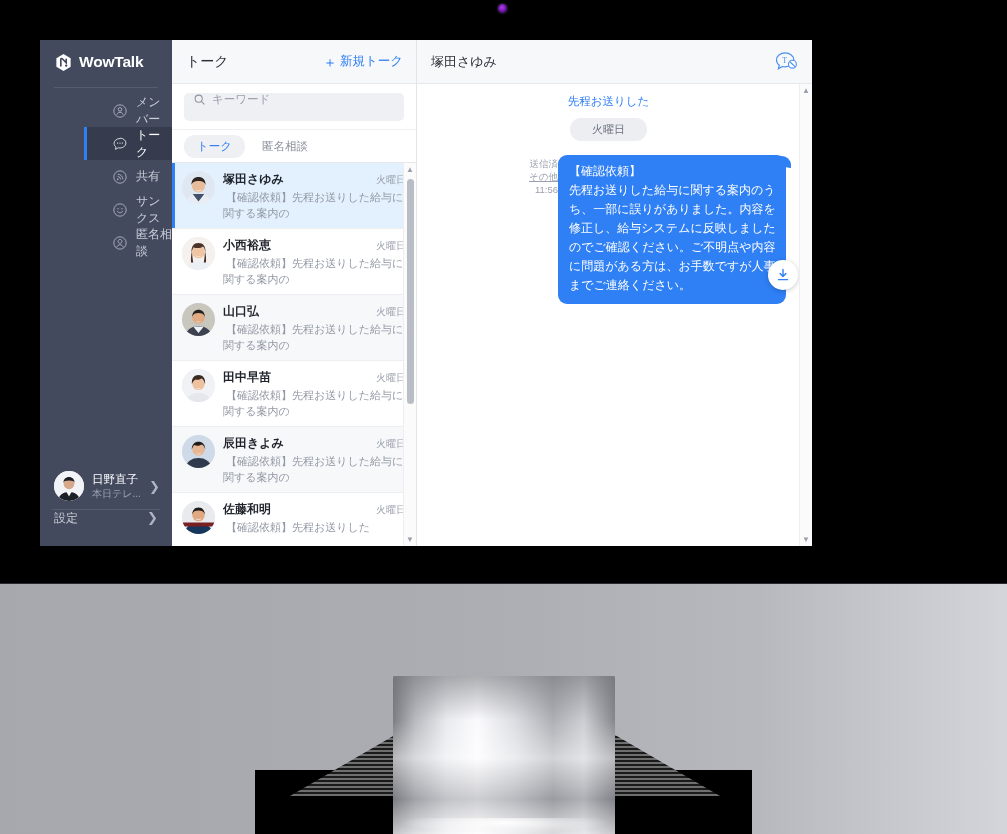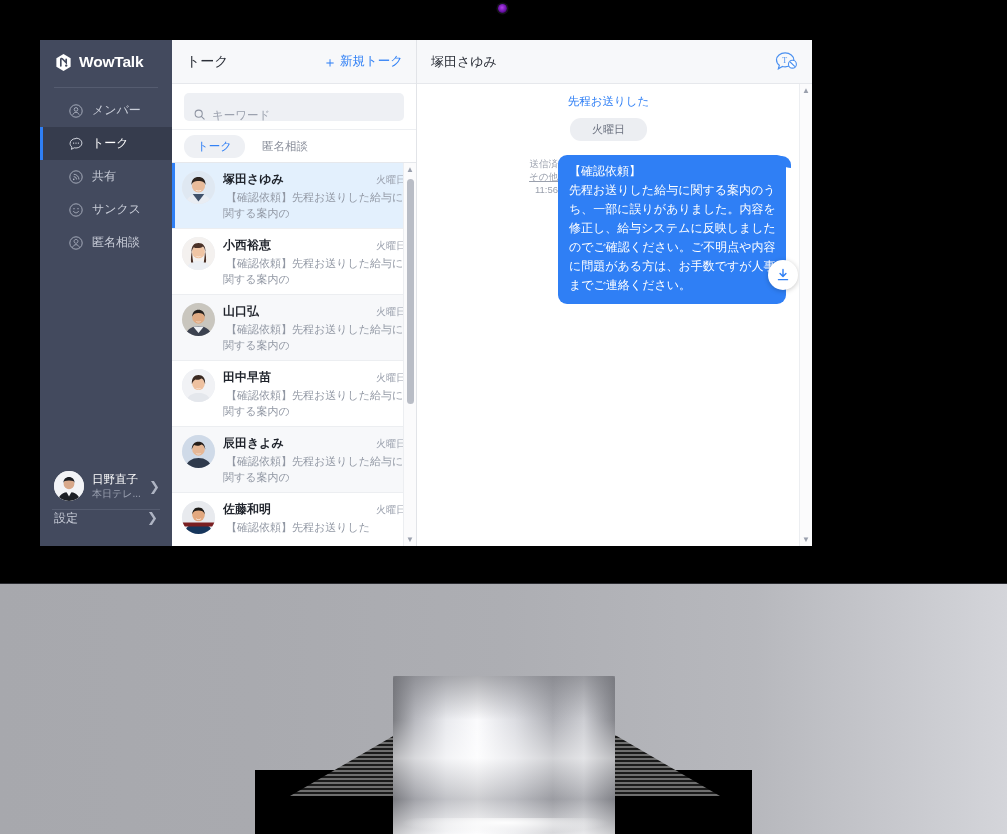--- a/index.html
+++ b/index.html
@@ -100,20 +100,21 @@
     height: 1px; background: #555c70; margin: 3px 14px 6px 14px;
   }
   .nav { display: flex; flex-direction: column; }
   .nav-item {
     height: 33px;
     display: flex; align-items: center; gap: 8px;
     padding-left: 28px;
     color: #c9cdd8; font-size: 12px;
     position: relative;
     cursor: pointer;
+    margin-left: 44px;
   }
   .nav-item .nav-ico { width: 16px; height: 16px; flex: 0 0 16px; display:block; }
   .nav-item.active {
     background: #363c4d; color: #fff;
   }
   .nav-item.active::before {
     content: ""; position: absolute; left: 0; top: 0; bottom: 0; width: 3px;
     background: #2f7ff5;
   }
   .sidebar-spacer { flex: 1 1 auto; }
@@ -159,21 +160,21 @@
   .list-title { font-size: 14px; color: #2b2f38; }
   .new-talk {
     display: flex; align-items: center; gap: 3px;
     color: #2f7ff5; font-size: 12.5px; cursor: pointer;
   }
   .new-talk .plus { font-size: 14px; line-height: 1; }
 
   .search-wrap { padding: 9px 12px 8px 12px; border-bottom: 1px solid #edeff2; }
   .search-box {
     height: 28px; background: #eef0f4; border-radius: 5px;
-    display: flex; align-items: flex-end; gap: 6px; padding: 0 9px;
+    display: flex; align-items: flex-start; gap: 6px; padding: 0 9px;
   }
   .search-box svg { flex: 0 0 13px; }
   .search-input {
     border: 0; background: transparent; outline: none;
     font-size: 11.5px; color: #4a4f5a; width: 100%;
     font-family: inherit;
   }
   .search-input::placeholder { color: #9aa0ad; }
 
   .tabs {

